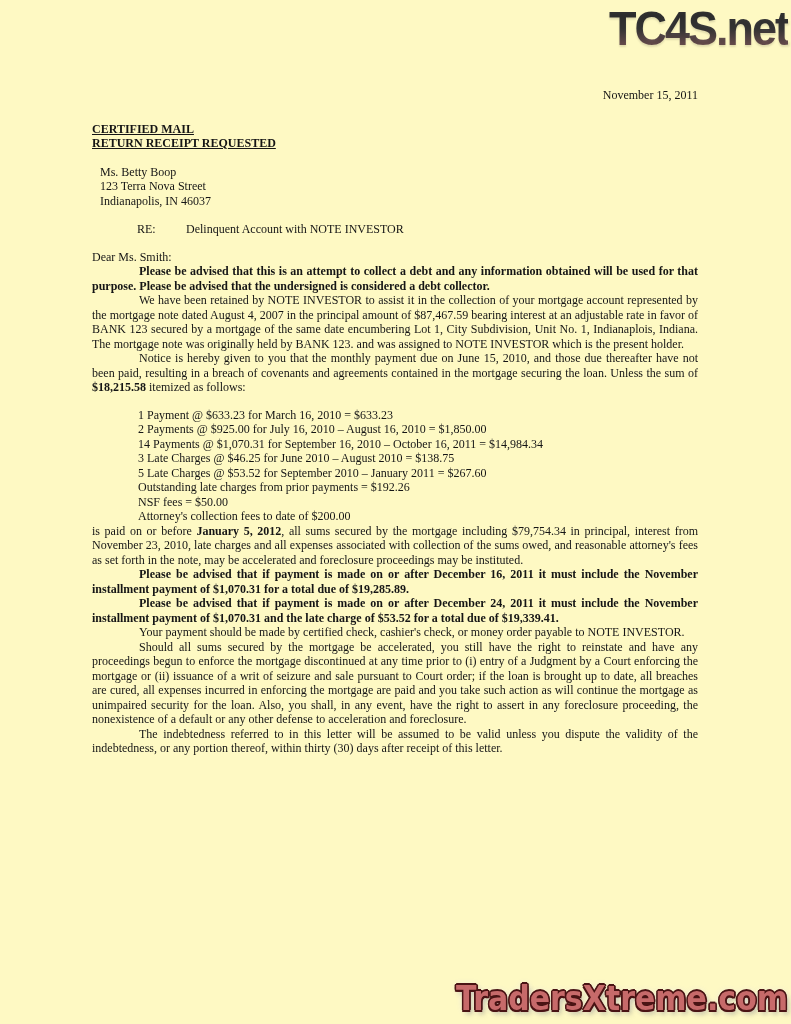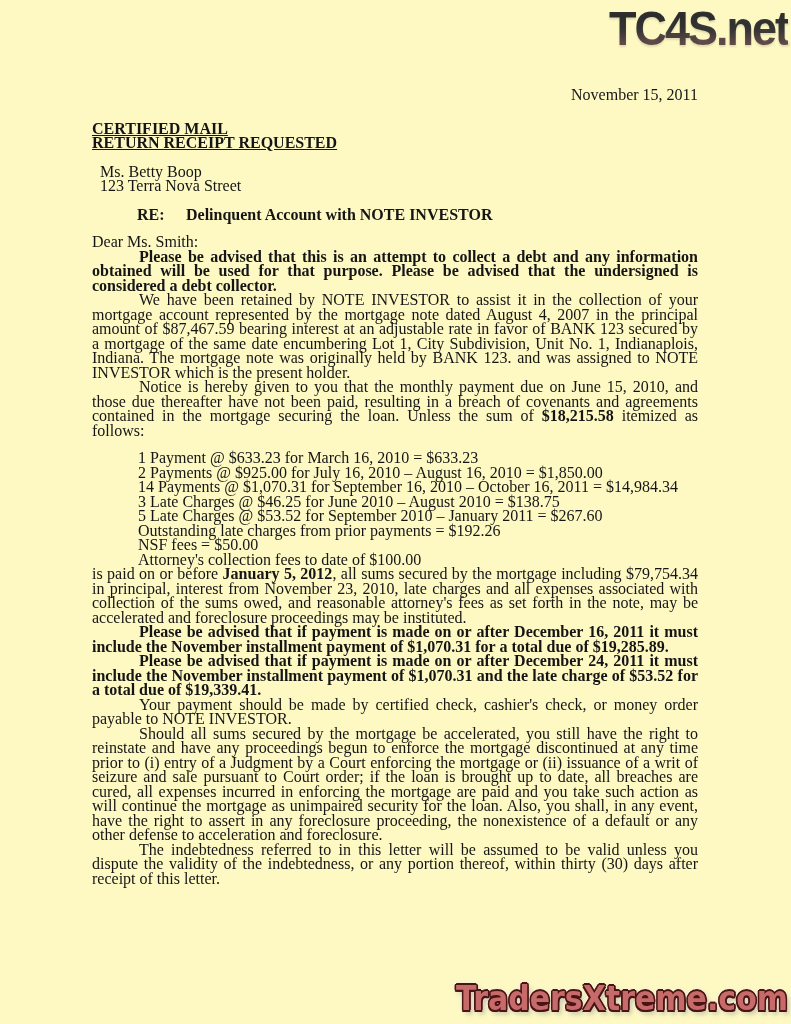--- a/index.html
+++ b/index.html
@@ -26,31 +26,31 @@
     background:linear-gradient(180deg,#2e2e2e 10%,#3a3a3a 48%,#6d5252 75%,#8f6c69 96%);
     -webkit-background-clip:text;
     background-clip:text;
     -webkit-text-fill-color:transparent;
     text-shadow:0 1px 2px rgba(0,0,0,0.12);
   }
 
   
   .content{
     position:absolute;left:92px;top:0;width:606px;
-    font-size:16px;line-height:14.5px;
+    font-size:12px;line-height:14.5px;
   }
   .content p{margin:0;text-align:justify;}
   .indent{text-indent:47px;}
   .b{font-weight:bold;}
   .block-date{margin-top:88px;text-align:right;}
   .block-cert{margin-top:19px;font-weight:bold;}
   .block-cert div{text-decoration:underline;}
   .block-addr{margin-top:14px;margin-left:8px;}
   .block-re{margin-top:14px;padding-left:45px;}
-  .re-row{display:flex;font-weight:bold;}
+  .re-row{display:flex;}
   .re-label{width:49px;flex:0 0 49px;}
   .blank-line{
     display:inline-block;width:54px;height:11px;
     border-bottom:1.4px solid #1a1a1a;vertical-align:baseline;
   }
   .block-sal{margin-top:13px;}
   .bp1{margin-top:13px;}
   .bp2{margin-top:15px;}
   .bp3{margin-top:13px;}
   .block-items{margin-top:13px;padding-left:46px;}
@@ -117,20 +117,21 @@
     <div class="block-date">November 15, 2011</div>
 
     <div class="block-cert">
       <div>CERTIFIED MAIL</div>
       <div>RETURN RECEIPT REQUESTED</div>
     </div>
 
     <div class="block-addr">
       <div>Ms. Betty Boop</div>
       <div>123 Terra Nova Street</div>
+      <div>Indianapolis, IN 46037</div>
     </div>
 
     <div class="block-re">
       <div class="re-row">
         <span class="re-label">RE:</span>
         <span>Delinquent Account with NOTE INVESTOR</span>
       </div>
     </div>
 
     <div class="block-sal">Dear Ms. Smith:</div>
@@ -142,21 +143,21 @@
     <p class="indent bp3"><span>Notice is hereby given to you that the monthly payment due on June 15, 2010, and those due thereafter have not been paid, resulting in a breach of covenants and agreements contained in the mortgage securing the loan.  Unless the sum of </span><span class="b">$18,215.58</span><span> itemized as follows:</span></p>
 
     <div class="block-items">
       <div>1 Payment @ $633.23 for March 16, 2010 = $633.23</div>
       <div>2 Payments @ $925.00 for July 16, 2010 – August 16, 2010 = $1,850.00</div>
       <div>14 Payments @ $1,070.31 for September 16, 2010 – October 16, 2011 = $14,984.34</div>
       <div>3 Late Charges @ $46.25 for June 2010 – August 2010 = $138.75</div>
       <div>5 Late Charges @ $53.52 for September 2010 – January 2011 = $267.60</div>
       <div>Outstanding late charges from prior payments = $192.26</div>
       <div>NSF fees = $50.00</div>
-      <div>Attorney's collection fees to date of $100.00</div>
+      <div>Attorney's collection fees to date of $200.00</div>
     </div>
 
     <p class="bpaid"><span>is paid on or before </span><span class="b">January 5, 2012</span><span>, all sums secured by the mortgage including $79,754.34 in principal, interest from November 23, 2010, late charges and all expenses associated with collection of the sums owed, and reasonable attorney's fees as set forth in the note, may be accelerated and foreclosure proceedings may be instituted.</span></p>
 
     <p class="indent b bd16">Please be advised that if payment is made on or after December 16, 2011 it must include the November installment payment of $1,070.31 for a total due of $19,285.89.</p>
 
     <p class="indent b bd24">Please be advised that if payment is made on or after December 24, 2011 it must include the November installment payment of $1,070.31 and the late charge of $53.52 for a total due of $19,339.41.</p>
 
     <p class="indent bpay">Your payment should be made by certified check, cashier's check, or money order payable to NOTE INVESTOR.</p>
 

